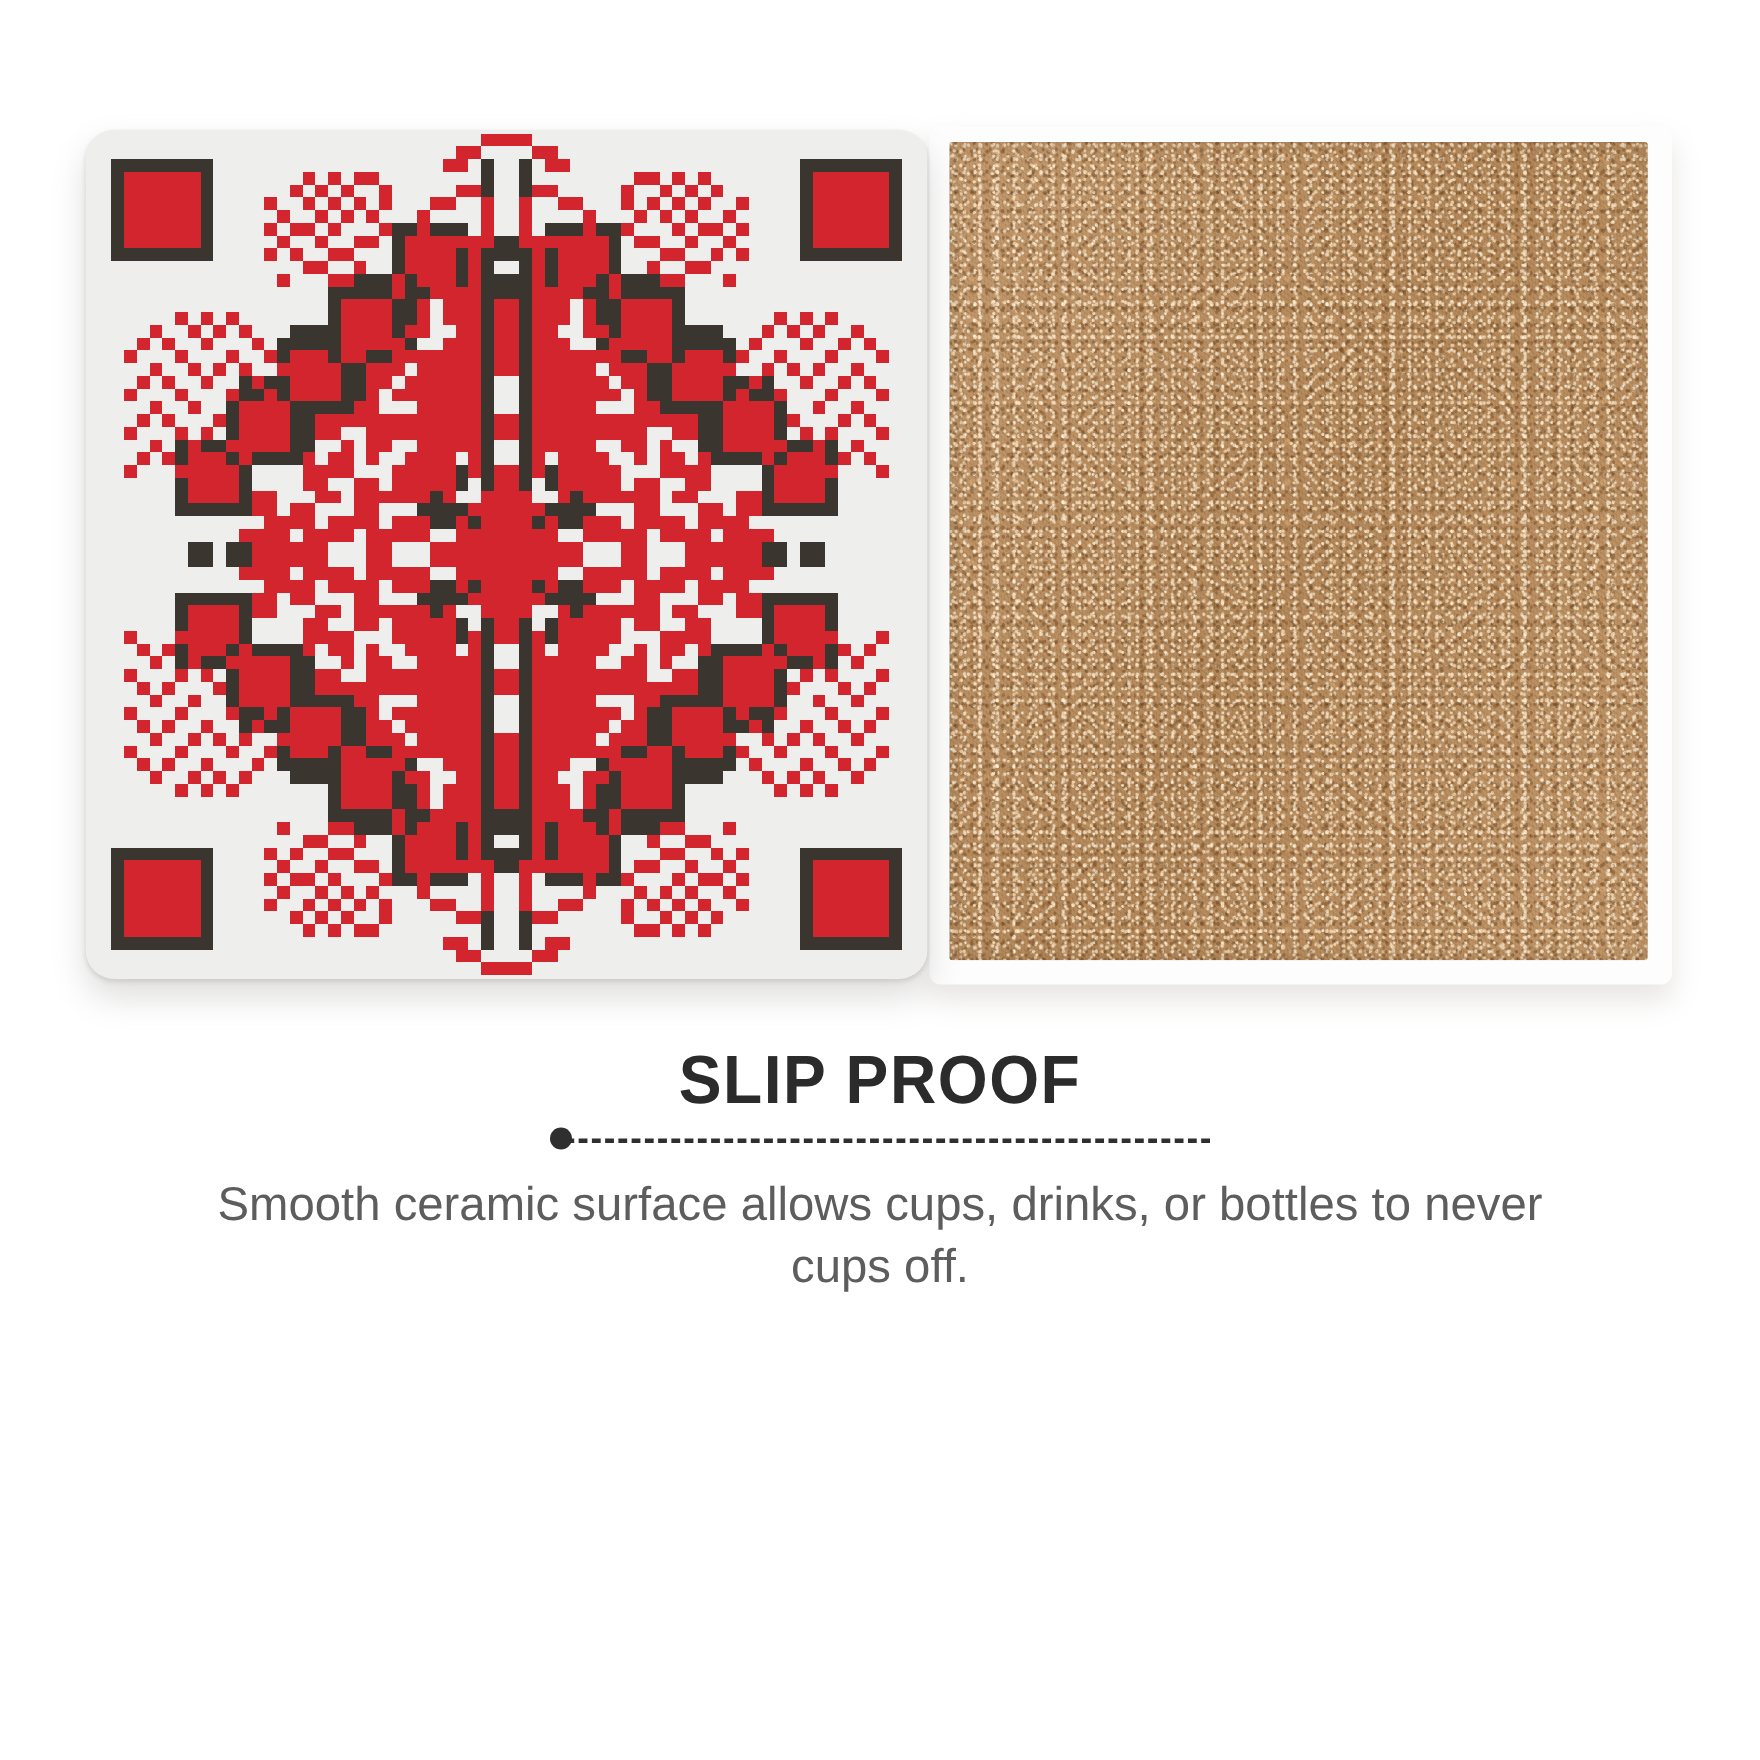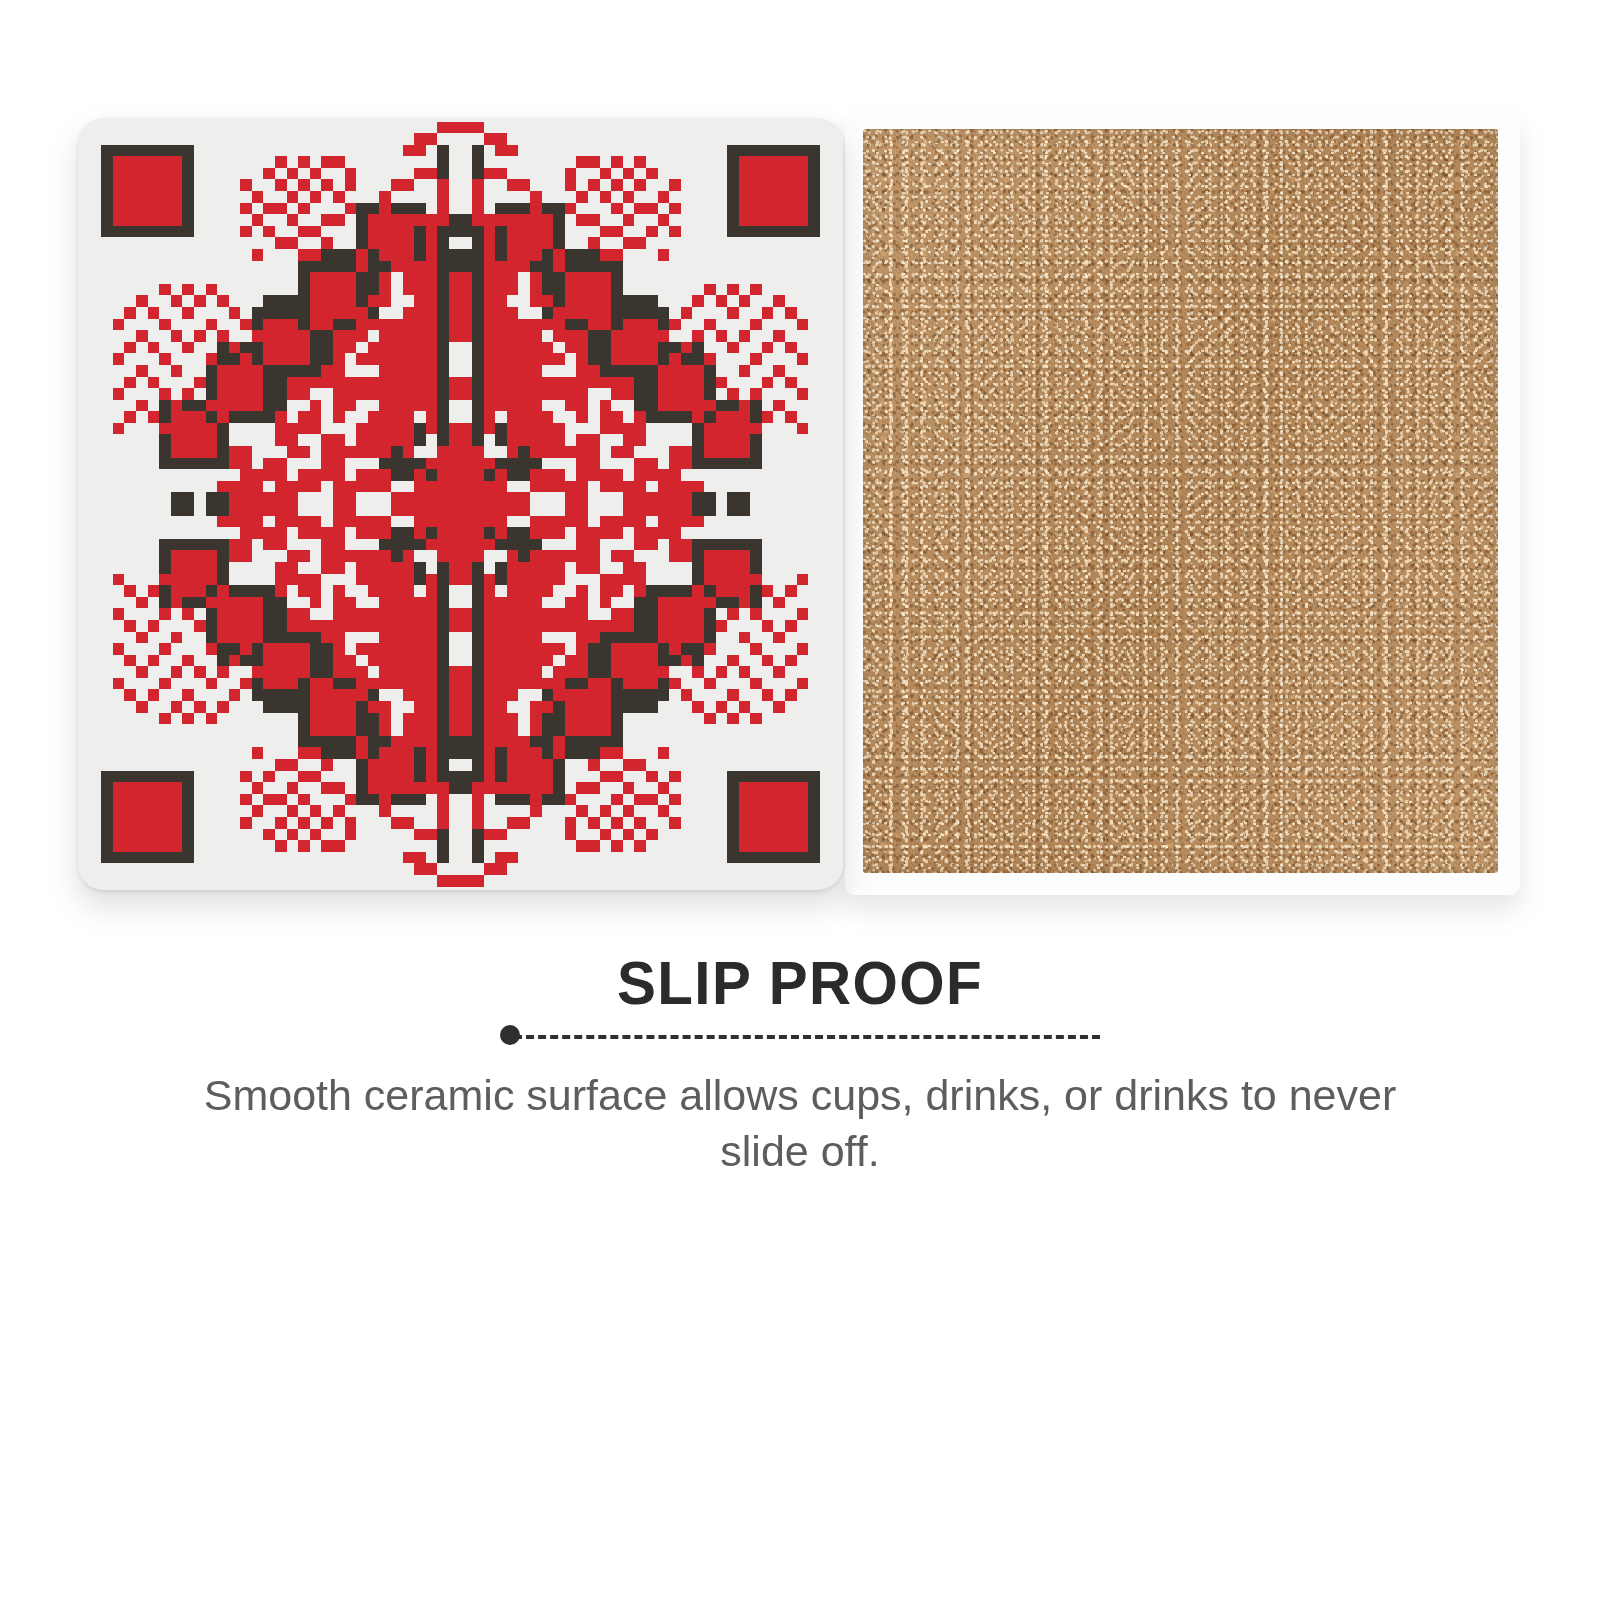--- a/index.html
+++ b/index.html
@@ -2429,17 +2429,17 @@
 </div>
 
 <div id="features">
 
   <div class="feature" id="feature-slip">
     <div class="feature-title">SLIP PROOF</div>
     <div class="divider" id="divider-slip">
       <span class="dash"></span>
       <span class="dot"></span>
     </div>
-    <div class="feature-body">Smooth ceramic surface allows cups, drinks, or drinks to never slide off.</div>
+    <div class="feature-body">Smooth ceramic surface allows cups, drinks, or bottles to never cups off.</div>
   </div>
 
 
 </div>
 
 </body></html>

